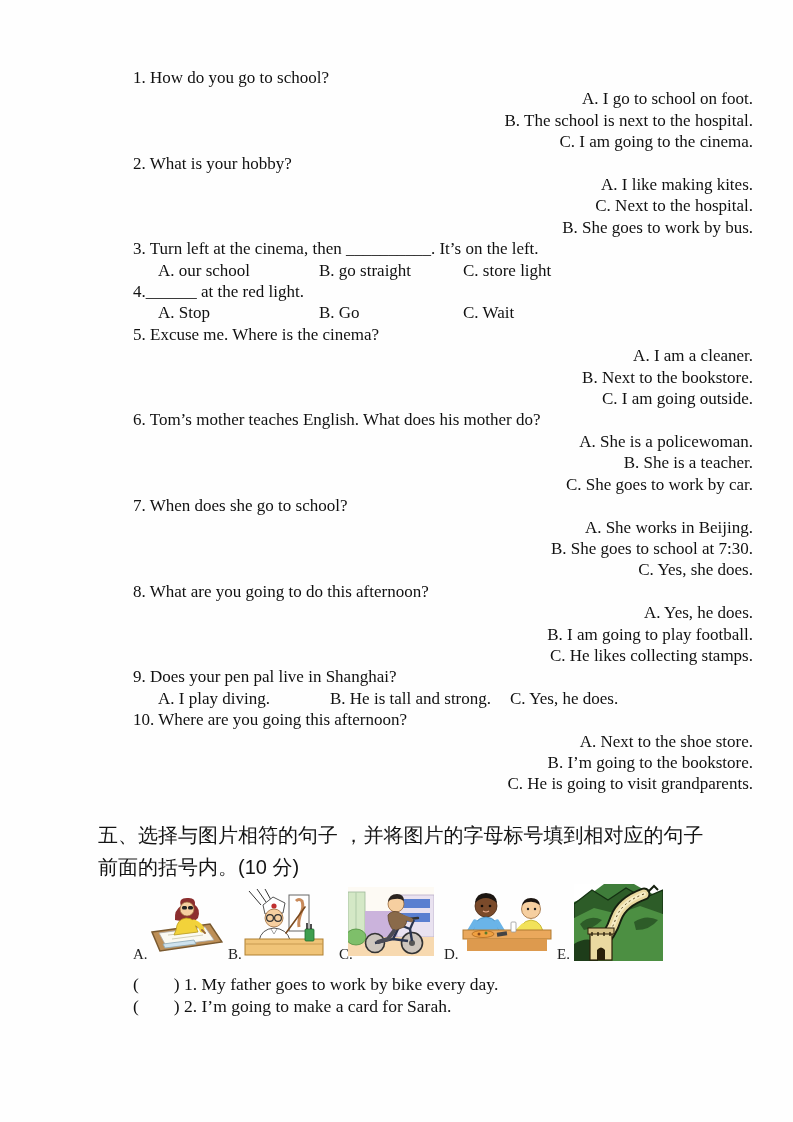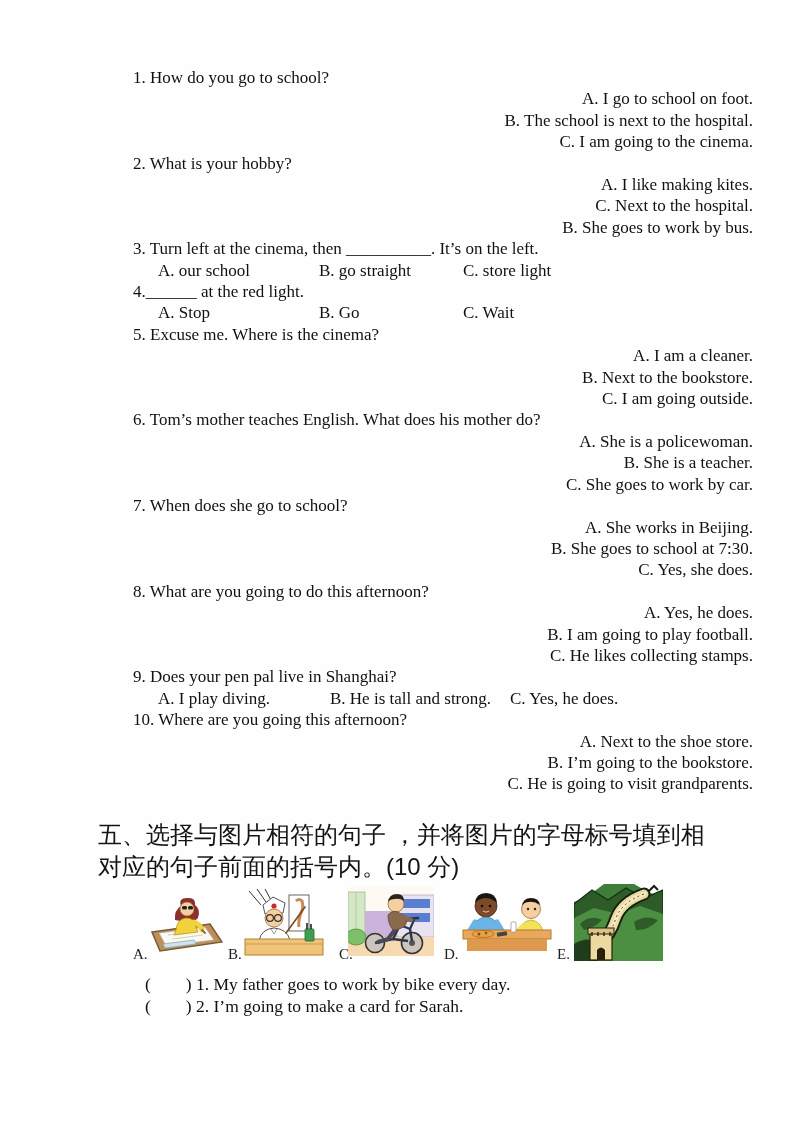--- a/index.html
+++ b/index.html
@@ -31,21 +31,21 @@
   .row-abc .col-b { left: 170px; margin-left: 16px; }
   .row-abc .col-c { left: 330px; }
   .row-wide .col-a { left: 25px; }
   .row-wide .col-b { left: 197px; }
   .row-wide .col-c { left: 377px; }
 
   .section5-heading {
     margin-left: -35px;
     margin-top: 24px;
     width: 625px;
-    font-size: 24px;
+    font-size: 20px;
     line-height: 32px;
     font-family: "Liberation Sans", "DejaVu Sans", sans-serif;
     color: #141414;
   }
   .pictures-row {
     position: relative;
     height: 78px;
     margin-top: 4px;
   }
   .pic-label {
@@ -59,21 +59,20 @@
   .lbl-b { left: 95px; }  .img-b { left: 110px; bottom: 4px; }
   .lbl-c { left: 206px; } .img-c { left: 215px; bottom: 5px; }
   .lbl-d { left: 311px; } .img-d { left: 328px; bottom: 6px; }
   .lbl-e { left: 424px; } .img-e { left: 441px; bottom: 0px; }
 
   .match-items { margin-top: 8px; }
   .match-item {
     font-size: 17.5px;
     line-height: 22.5px;
     white-space: pre;
-    margin-left: 12px;
   }
 </style>
 </head>
 <body>
 
 <div class="page">
   <div class="content">
 
     <div class="q">
       <div class="q-prompt">1. How do you go to school?</div>

